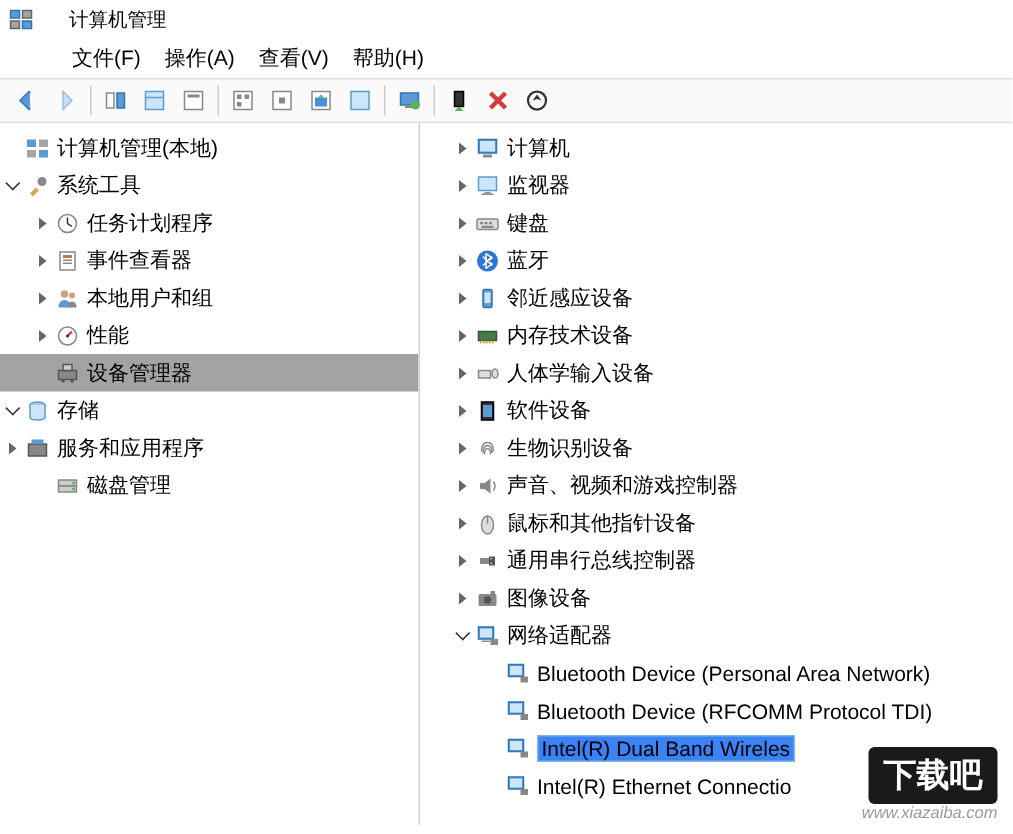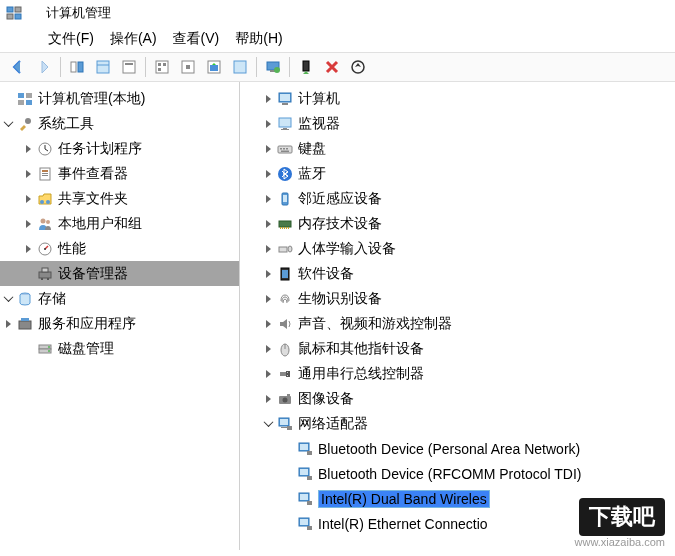--- a/index.html
+++ b/index.html
@@ -58,21 +58,21 @@
       width: 1px;
       height: 20px;
       background: #ccc;
       margin: 0 2px;
     }
     .main-area {
       display: flex;
       height: calc(100% - 88px);
     }
     .left-panel {
-      width: 240px;
+      width: 280px;
       border-right: 1px solid #d0d0d0;
       overflow: auto;
       padding-top: 4px;
     }
     .right-panel {
       flex: 1;
       overflow: auto;
       padding-top: 4px;
     }
     .tree-row {
@@ -141,20 +141,21 @@
       background: #1a1a1a;
       color: #fff;
       font-weight: bold;
       font-size: 22px;
       padding: 4px 10px;
       border-radius: 4px;
     }
     .wm-url {
       font-size: 11px;
       color: #999;
+      font-style: italic;
     }
   </style>
 </head>
 <body>
 
 <div class="title-bar">
   <span class="title-icon">
     <svg width="16" height="16" viewBox="0 0 16 16">
         <rect x="1" y="2" width="6" height="5" fill="#5b9bd5" stroke="#2e75b6"></rect>
         <rect x="9" y="2" width="6" height="5" fill="#a5a5a5" stroke="#666"></rect>
@@ -305,32 +306,20 @@
             <rect x="5" y="9" width="6" height="1" fill="#888"></rect>
           </svg>
         </span>
       <span class="label">事件查看器</span>
     </div>
     <div class="tree-row">
       <span class="indent"></span>
         <span class="expander collapsed"></span>
       <span class="icon">
           <svg width="16" height="16" viewBox="0 0 16 16">
-            <path d="M2 5 L6 5 L7 3 L14 3 L14 13 L2 13 Z" fill="#ffd86b" stroke="#c9a227"></path>
-            <circle cx="5" cy="11" r="2" fill="#5b9bd5"></circle>
-            <circle cx="11" cy="11" r="2" fill="#5b9bd5"></circle>
-          </svg>
-        </span>
-      <span class="label">共享文件夹</span>
-    </div>
-    <div class="tree-row">
-      <span class="indent"></span>
-        <span class="expander collapsed"></span>
-      <span class="icon">
-          <svg width="16" height="16" viewBox="0 0 16 16">
             <circle cx="6" cy="5" r="2.5" fill="#c9a28a"></circle>
             <path d="M2 14 Q2 9 6 9 Q10 9 10 14" fill="#5b9bd5"></path>
             <circle cx="11" cy="6" r="2" fill="#c9a28a"></circle>
             <path d="M8 14 Q8 10 11 10 Q14 10 14 14" fill="#888"></path>
           </svg>
         </span>
       <span class="label">本地用户和组</span>
     </div>
     <div class="tree-row">
       <span class="indent"></span>

